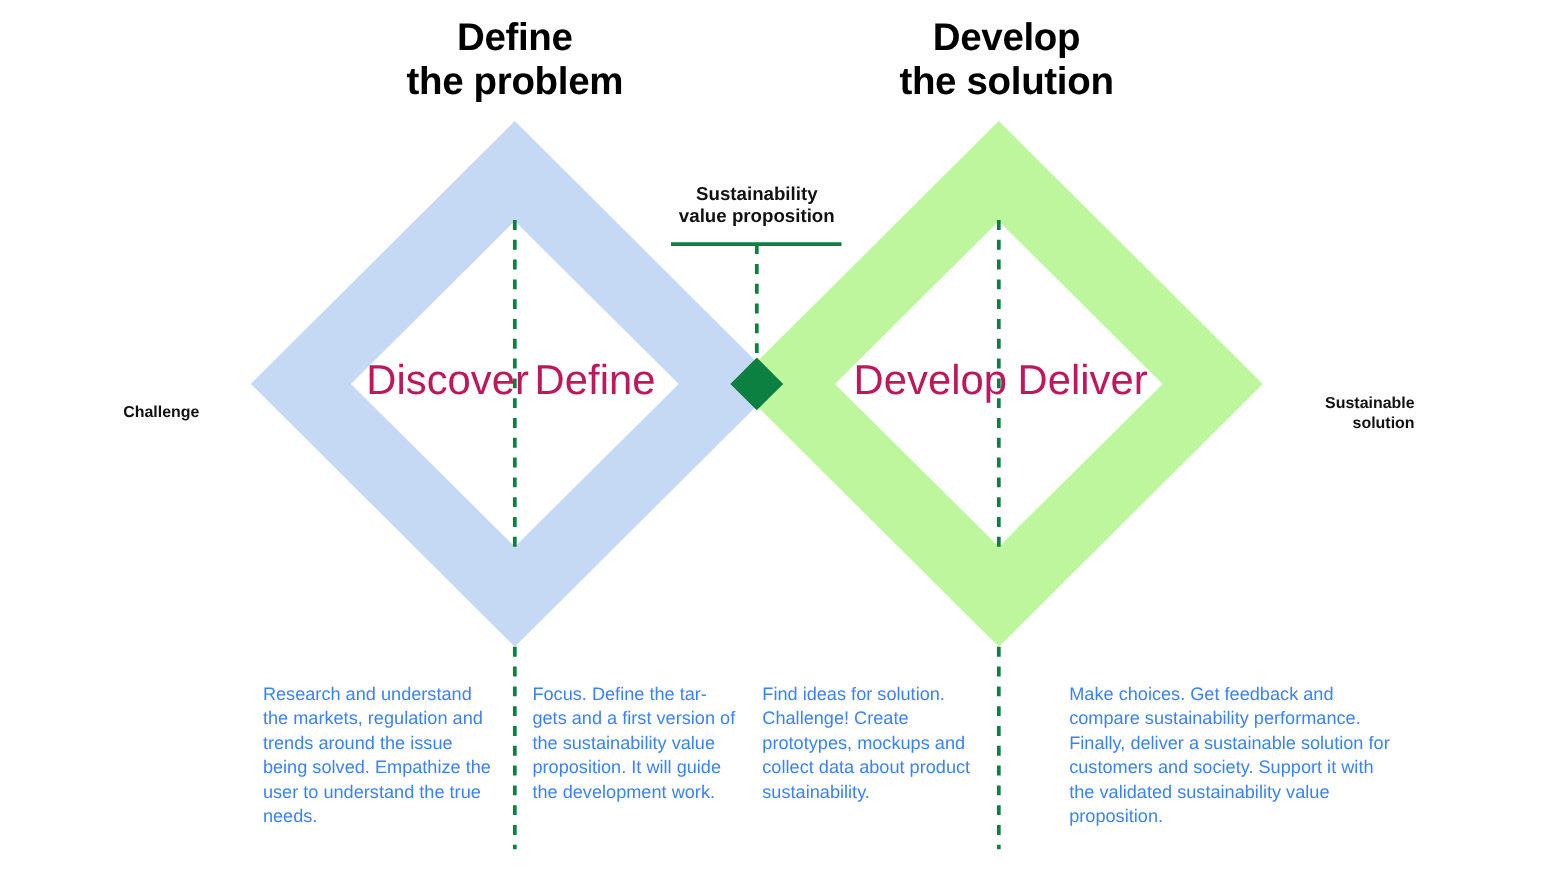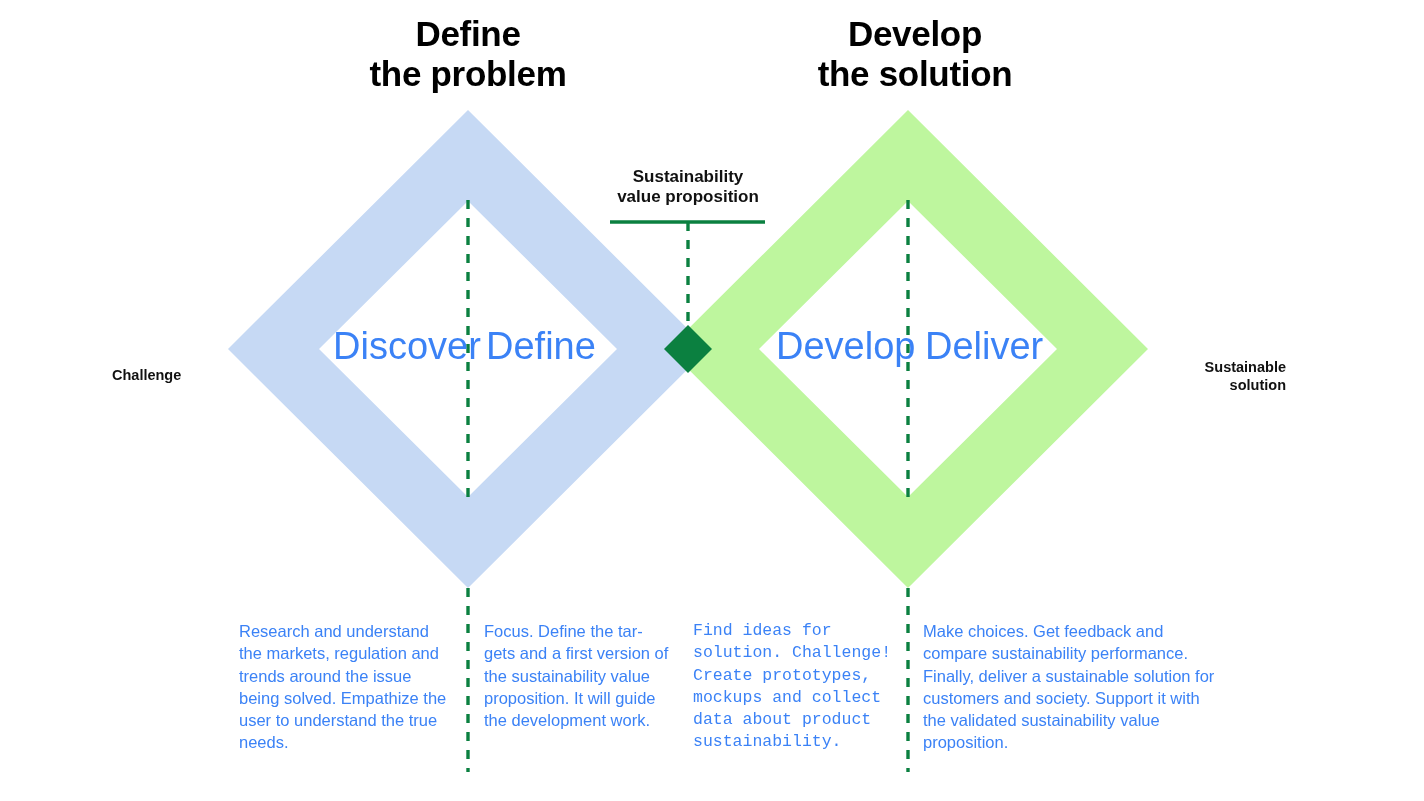--- a/index.html
+++ b/index.html
@@ -40,21 +40,21 @@
     left: 0; top: 0;
     width: 1424px;
     height: 801px;
   }
 
   
   .stage-label {
     position: absolute;
     font-size: 38px;
     font-weight: 400;
-    color: #3b82f6;
+    color: #be185d;
     line-height: 1;
     white-space: nowrap;
   }
   #label-discover { left: 333px; top: 327px; }
   #label-define   { left: 486px; top: 327px; }
   #label-develop  { left: 776px; top: 327px; }
   #label-deliver  { left: 925px; top: 327px; }
 
   
   .side-label {
@@ -94,22 +94,22 @@
   
   .desc {
     position: absolute;
     top: 620px;
     font-size: 16.5px;
     line-height: 1.35;
     color: #3b82f6;
   }
   #desc-discover { left: 239px; width: 216px; }
   #desc-define   { left: 484px; width: 186px; }
-  #desc-develop  { left: 693px; width: 206px; font-family: Liberation Mono, monospace; }
-  #desc-deliver  { left: 923px; width: 292px; }
+  #desc-develop  { left: 693px; width: 206px; }
+  #desc-deliver  { left: 972px; width: 292px; }
 </style>
 </head>
 <body>
 
 <div id="stage">
 
   <div id="heading-define" class="phase-heading">Define
 the problem</div>
 
   <div id="heading-develop" class="phase-heading">Develop

